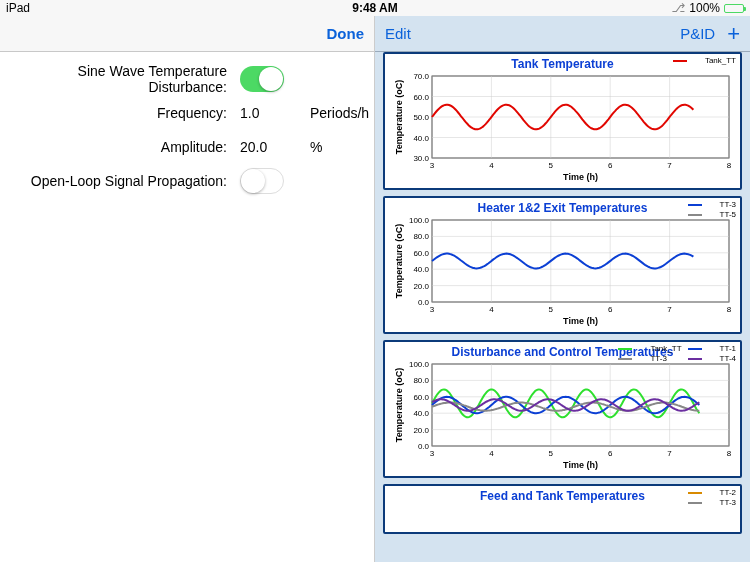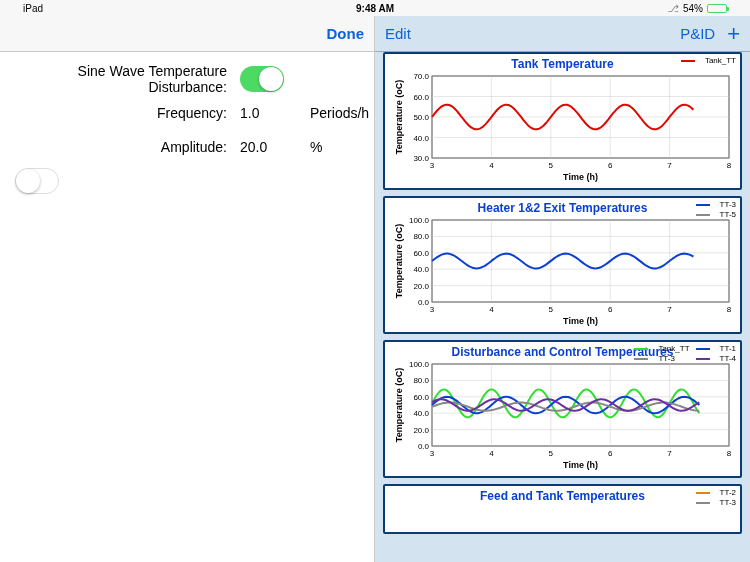--- a/index.html
+++ b/index.html
@@ -1,18 +1,18 @@
 <!DOCTYPE html>
 <html><head>
 <meta charset="utf-8">
 <style>
 * { margin: 0; padding: 0; box-sizing: border-box; font-family: -apple-system, "Helvetica Neue", Arial, sans-serif; }
 html, body { width: 750px; height: 562px; overflow: hidden; background: #fff; }
 
-#status-bar { height: 16px; background: #f7f7f7; display: flex; align-items: center; font-size: 10px; color: #000; padding: 0 23px; position: relative; }
+#status-bar { height: 16px; background: #f7f7f7; display: flex; align-items: center; font-size: 12px; color: #000; padding: 0 6px; position: relative; }
 #status-bar .left { width: 100px; }
 #status-bar .center { position: absolute; left: 50%; transform: translateX(-50%); font-weight: 600; }
 #status-bar .right { margin-left: auto; display: flex; align-items: center; gap: 4px; }
 .battery-icon { width: 20px; height: 9px; border: 1px solid #4cd964; border-radius: 2px; position: relative; }
 .battery-icon::after { content: ""; position: absolute; right: -3px; top: 2px; width: 2px; height: 4px; background: #4cd964; border-radius: 0 1px 1px 0; }
 .battery-icon .fill { background: #4cd964; height: 100%; width: 100%; border-radius: 1px; }
 
 #app { display: flex; height: 546px; }
 #left-pane { width: 375px; border-right: 1px solid #ccc; display: flex; flex-direction: column; }
 #right-pane { width: 375px; background: #d4e3f0; display: flex; flex-direction: column; }
@@ -35,33 +35,33 @@
 .toggle.on { background: #4cd964; }
 .toggle.on .knob { right: 1px; }
 .toggle.off { background: #fff; border: 1px solid #ddd; }
 .toggle.off .knob { left: 0; top: 0; }
 .text-input { width: 60px; height: 26px; font-size: 14px; border: none; outline: none; background: transparent; }
 
 #charts { flex: 1; overflow: hidden; padding: 0 8px; border-radius: 6px; }
 .chart-card { background: #fff; border: 2px solid #0b3a7a; border-radius: 2px; margin-bottom: 6px; padding: 2px 4px 2px 4px; position: relative; }
 .chart-title { color: #0b3fd4; font-weight: 700; font-size: 12px; text-align: center; padding: 1px 0 1px 0; }
 .legend { position: absolute; top: 2px; right: 4px; font-size: 8px; line-height: 10px; text-align: left; }
-.legend-item { display: flex; align-items: center; gap: 10px; white-space: nowrap; }
+.legend-item { display: flex; align-items: center; gap: 18px; white-space: nowrap; }
 .legend-swatch { width: 14px; height: 0; border-top-width: 2px; border-top-style: solid; }
 .chart-plot { width: 100%; height: 110px; }
 </style>
 </head>
 <body>
 
 <div id="status-bar">
   <span class="left">iPad</span>
   <span class="center">9:48 AM</span>
   <span class="right">
     <span style="color:#888;">⎇</span>
-    <span>54%</span>
+    <span>100%</span>
     <span class="battery-icon"><span class="fill"></span></span>
   </span>
 </div>
 
 <div id="app">
   <div id="left-pane">
     <div class="nav-bar">
       <span class="nav-btn">Done</span>
     </div>
     <div id="form">
@@ -82,20 +82,21 @@
         <span class="unit">Periods/h</span>
       </div>
       <div class="form-row">
         <span class="label">Amplitude:</span>
         <span class="control">
             <input class="text-input" value="20.0" style="">
           </span>
         <span class="unit">%</span>
       </div>
       <div class="form-row">
+        <span class="label">Open-Loop Signal Propagation:</span>
         <span class="control">
           <span class="toggle off">
               <span class="knob"></span>
             </span>
         </span>
         <span class="unit"></span>
       </div>
     </div>
   </div>
 

